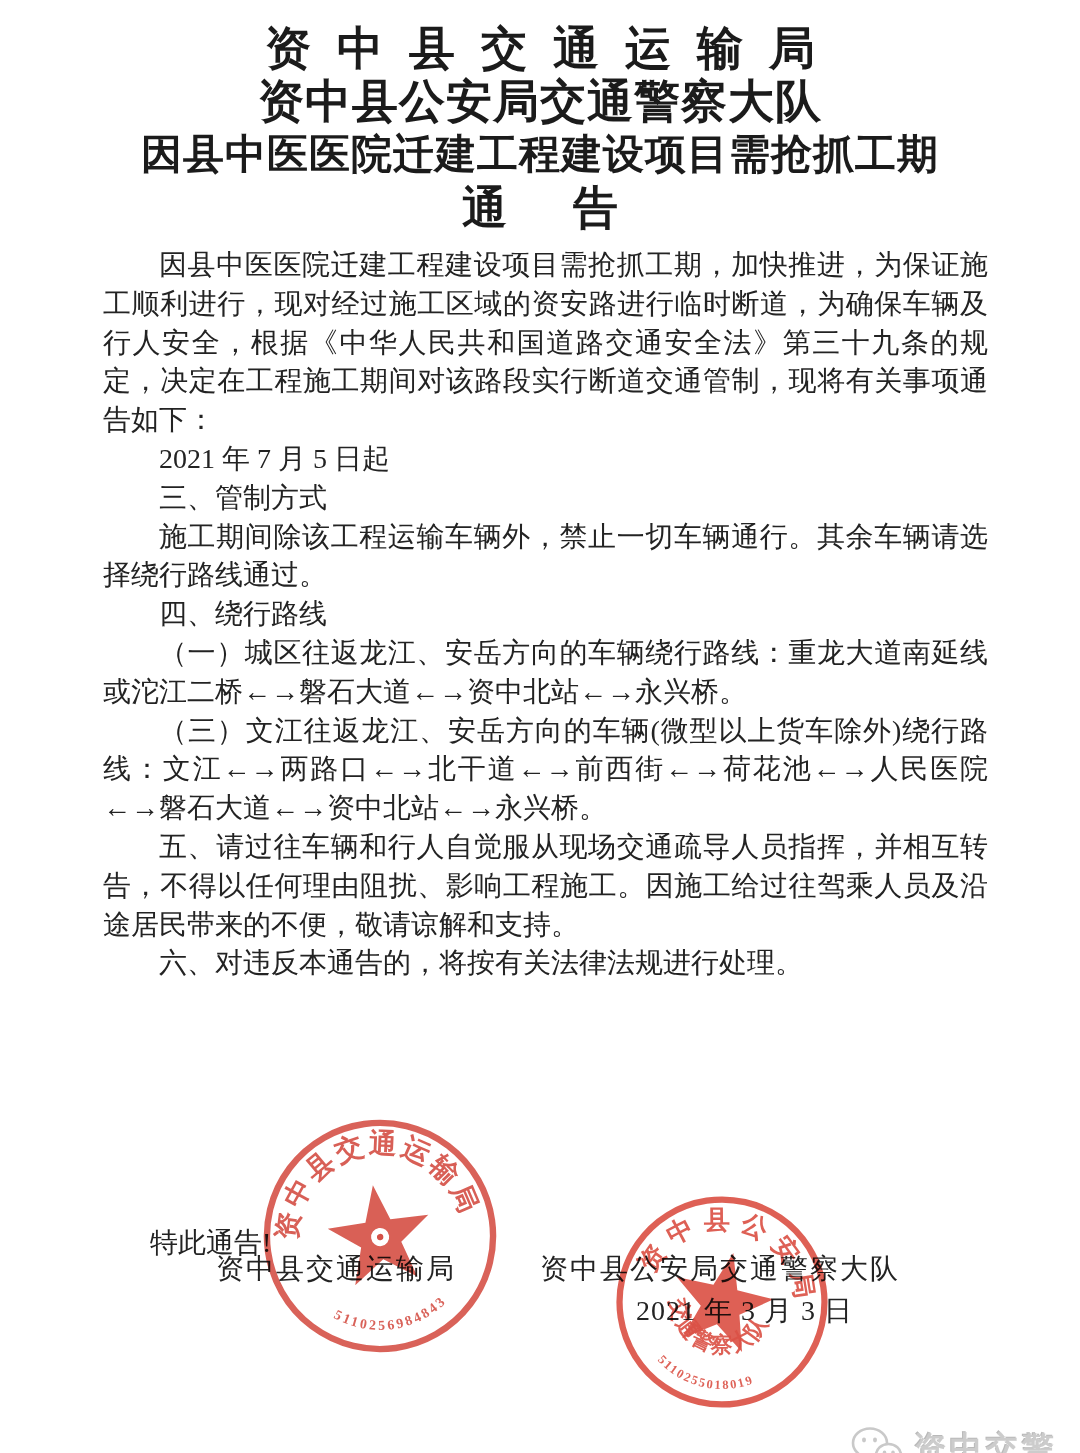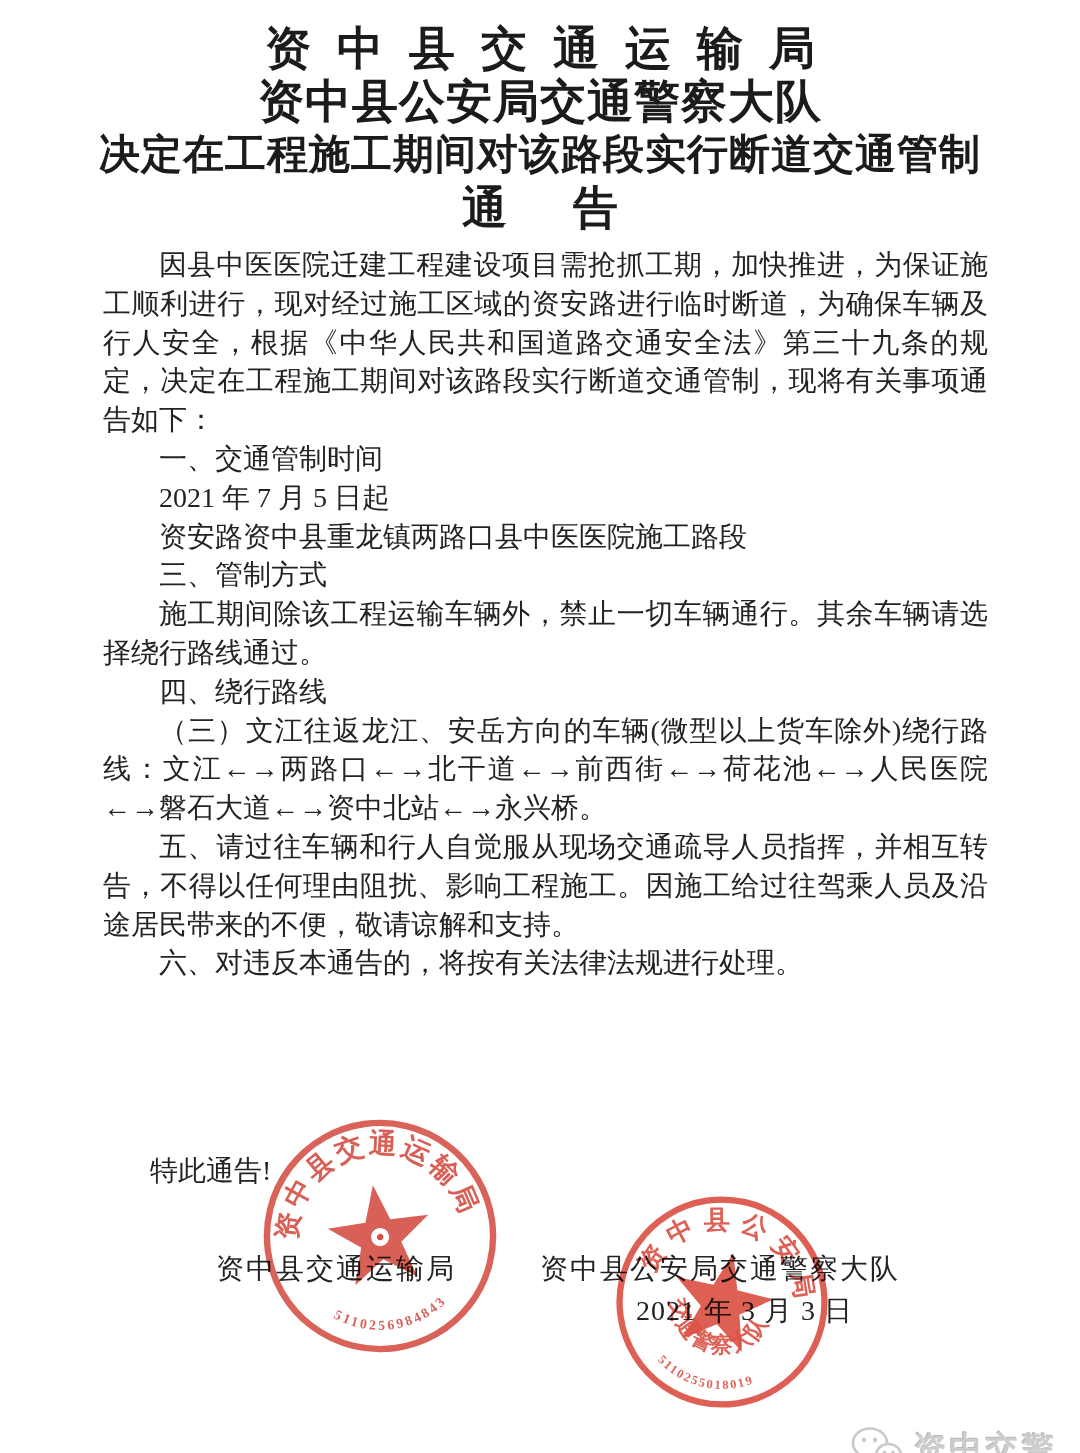--- a/index.html
+++ b/index.html
@@ -26,21 +26,21 @@
   .doc-body{
     margin:10px 92px 0 103px;
     font-size:28px;
     line-height:38.8px;
     text-align:justify;
     color:#232323;
   }
   .doc-body p{margin:0;text-indent:2em;}
   
   .abs{position:absolute;white-space:nowrap;font-size:28px;color:#232323;}
-  .closing{left:150px;top:1152px;}
+  .closing{left:150px;top:1224px;}
   .sig-left{left:216px;top:1250px;letter-spacing:2px;}
   .sig-right{left:540px;top:1250px;letter-spacing:2px;}
   .sig-date{left:636px;top:1292px;letter-spacing:1px;}
   
   .stamp{position:absolute;mix-blend-mode:multiply;opacity:.88;}
   .stamp-left{left:252px;top:1108px;width:256px;height:256px;transform:rotate(-8deg);}
   .stamp-right{left:606px;top:1186px;width:232px;height:232px;transform:rotate(13deg);}
   
   .watermark{
     position:absolute;right:22px;top:1382px;
@@ -55,32 +55,31 @@
   }
 </style>
 </head>
 <body>
 
 <div class="page">
 
   <div class="title-block">
     <div class="t-line t1">资中县交通运输局</div>
     <div class="t-line t2">资中县公安局交通警察大队</div>
-    <div class="t-line t3">决定在工程施工期间对该路段实行断道交通管制</div>
+    <div class="t-line t3">因县中医医院迁建工程建设项目需抢抓工期</div>
     <div class="t-line t4">通告</div>
   </div>
 
   <div class="doc-body" id="doc-body">
       <p>因县中医医院迁建工程建设项目需抢抓工期，加快推进，为保证施工顺利进行，现对经过施工区域的资安路进行临时断道，为确保车辆及行人安全，根据《中华人民共和国道路交通安全法》第三十九条的规定，决定在工程施工期间对该路段实行断道交通管制，现将有关事项通告如下：</p>
-      <p>一、交通管制时间</p>
       <p>2021 年 7 月 5 日起</p>
-      <p>资安路资中县重龙镇两路口县中医医院施工路段</p>
       <p>三、管制方式</p>
       <p>施工期间除该工程运输车辆外，禁止一切车辆通行。其余车辆请选择绕行路线通过。</p>
       <p>四、绕行路线</p>
+      <p>（一）城区往返龙江、安岳方向的车辆绕行路线：重龙大道南延线或沱江二桥←→磐石大道←→资中北站←→永兴桥。</p>
       <p>（三）文江往返龙江、安岳方向的车辆(微型以上货车除外)绕行路线：文江←→两路口←→北干道←→前西街←→荷花池←→人民医院←→磐石大道←→资中北站←→永兴桥。</p>
       <p>五、请过往车辆和行人自觉服从现场交通疏导人员指挥，并相互转告，不得以任何理由阻扰、影响工程施工。因施工给过往驾乘人员及沿途居民带来的不便，敬请谅解和支持。</p>
       <p>六、对违反本通告的，将按有关法律法规进行处理。</p>
     </div>
 
   <div class="abs closing">特此通告!</div>
   <div class="abs sig-left">资中县交通运输局</div>
   <div class="abs sig-right">资中县公安局交通警察大队</div>
   <div class="abs sig-date">2021 年 3 月 3 日</div>
 

